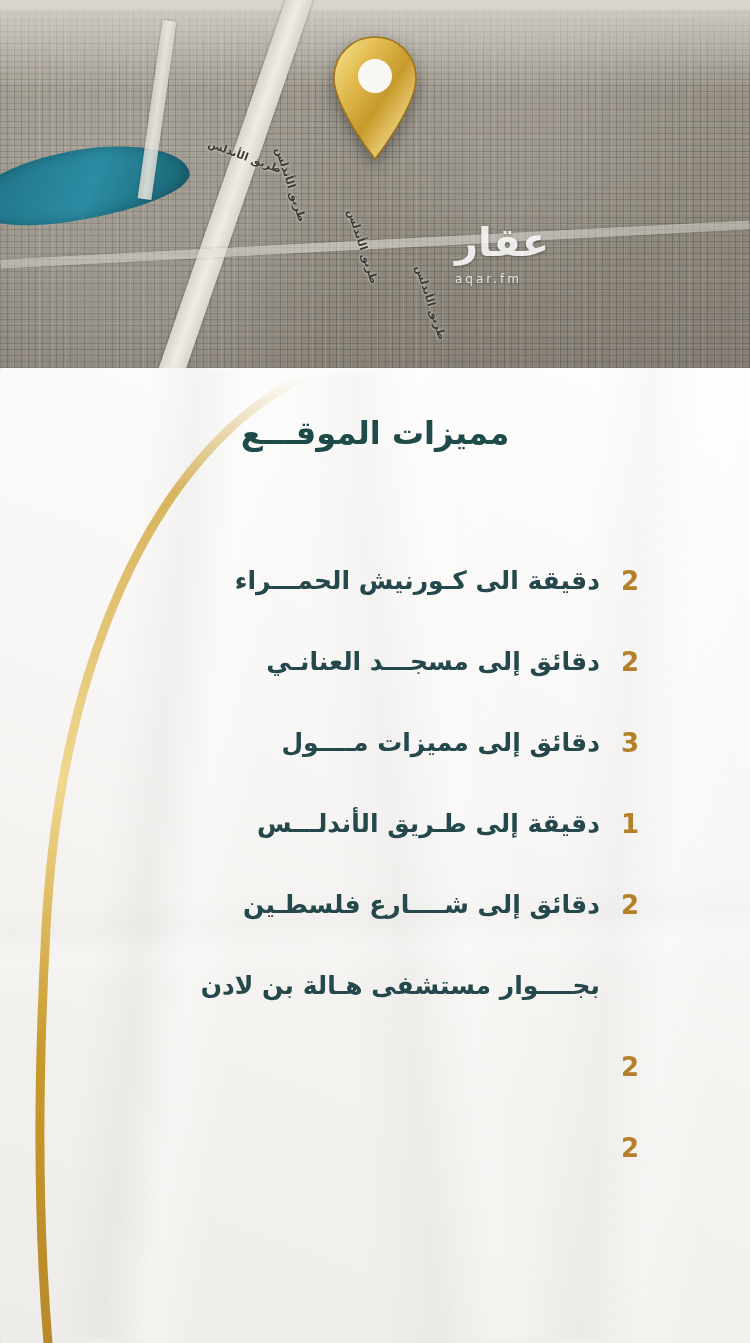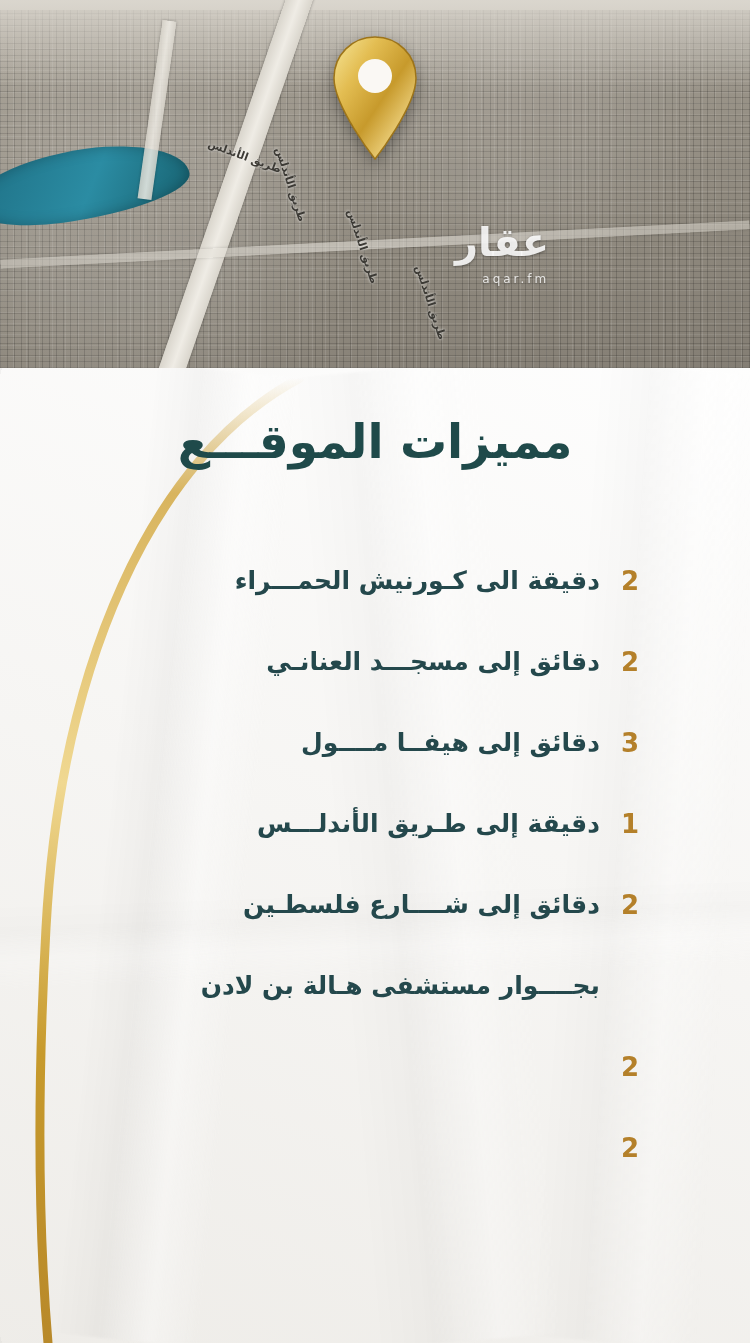--- a/index.html
+++ b/index.html
@@ -101,21 +101,21 @@
     top: 34px;
     transform: translateX(-50%);
     filter: drop-shadow(0 6px 8px rgba(0,0,0,.35));
   }
 
   
   .watermark {
     position: absolute;
     left: 455px;
     top: 222px;
-    text-align: right;
+    text-align: left;
     color: rgba(255,255,255,.88);
     text-shadow: 0 1px 3px rgba(0,0,0,.35);
     pointer-events: none;
   }
   .watermark .wm-ar {
     font-size: 40px;
     font-weight: bold;
     letter-spacing: 2px;
     line-height: 1;
   }
@@ -159,21 +159,21 @@
     height: 975px;
     pointer-events: none;
   }
 
   .panel-title {
     position: absolute;
     top: 46px;
     width: 100%;
     text-align: center;
     color: #1f4a4a;
-    font-size: 47px;
+    font-size: 32px;
     font-weight: bold;
     letter-spacing: 1px;
   }
 
   .features {
     position: absolute;
     top: 172px;
     right: 0;
     left: 0;
     padding: 0 108px 0 120px;
@@ -269,21 +269,21 @@
       <div class="feature-row">
         <div class="feature-num">2</div>
         <div class="feature-text">دقيقة الى كـورنيش الحمـــراء</div>
       </div>
       <div class="feature-row">
         <div class="feature-num">2</div>
         <div class="feature-text">دقائق إلى مسجـــد العنانـي</div>
       </div>
       <div class="feature-row">
         <div class="feature-num">3</div>
-        <div class="feature-text">دقائق إلى هيفــا مــــول</div>
+        <div class="feature-text">دقائق إلى مميزات مــــول</div>
       </div>
       <div class="feature-row">
         <div class="feature-num">1</div>
         <div class="feature-text">دقيقة إلى طـريق الأندلـــس</div>
       </div>
       <div class="feature-row">
         <div class="feature-num">2</div>
         <div class="feature-text">دقائق إلى شــــارع فلسطـين</div>
       </div>
       <div class="feature-row">

